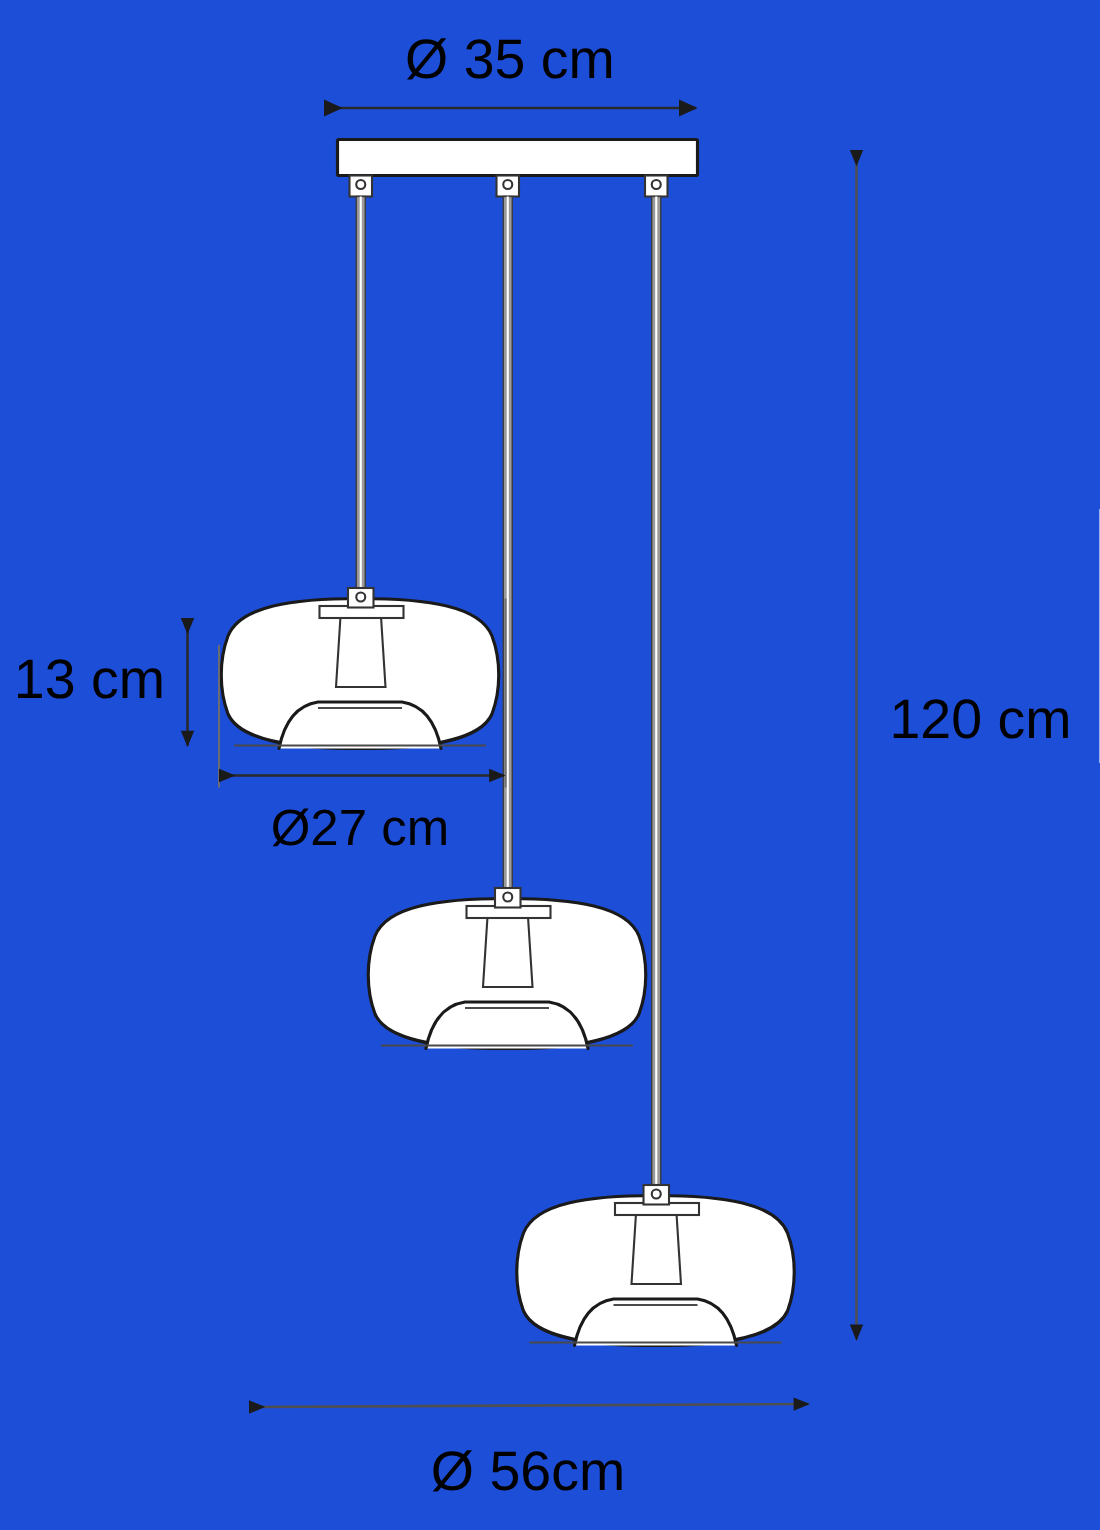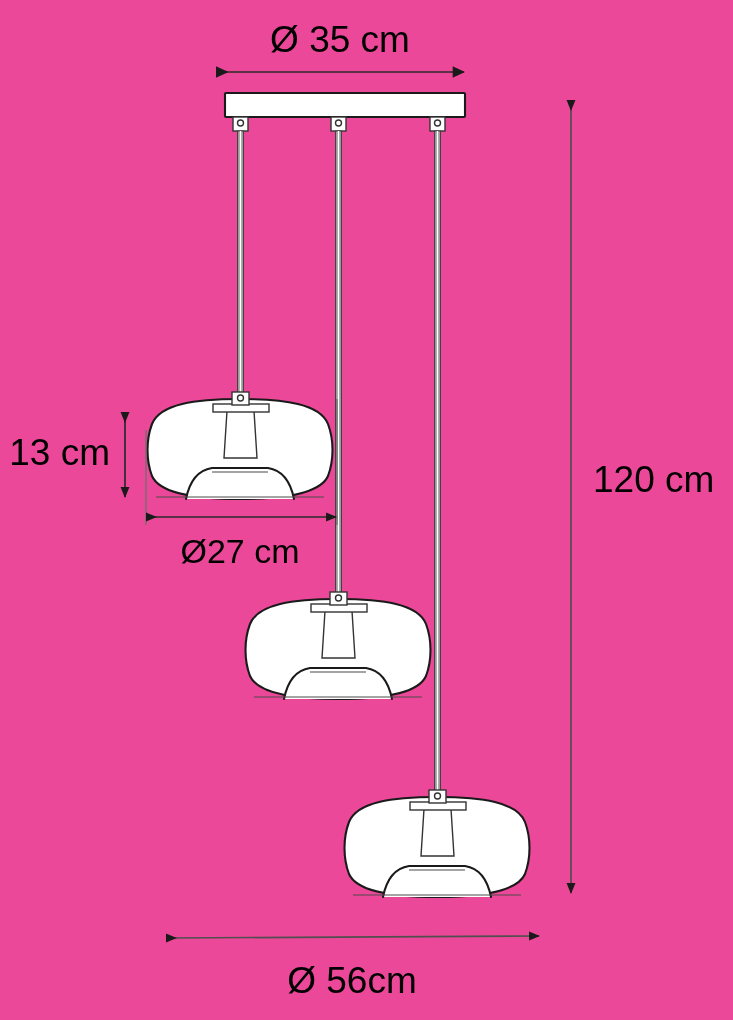--- a/index.html
+++ b/index.html
@@ -8,21 +8,21 @@
     background: #ffffff;
   }
   body {
     font-family: "Liberation Sans", sans-serif;
     color: #000000;
   }
   #drawing-root {
     position: relative;
     width: 733px;
     height: 1020px;
-    background: #ec4899;
+    background: #1d4ed8;
     overflow: hidden;
   }
   svg#tech-drawing {
     position: absolute;
     left: 0;
     top: 0;
     width: 733px;
     height: 1020px;
     display: block;
   }

